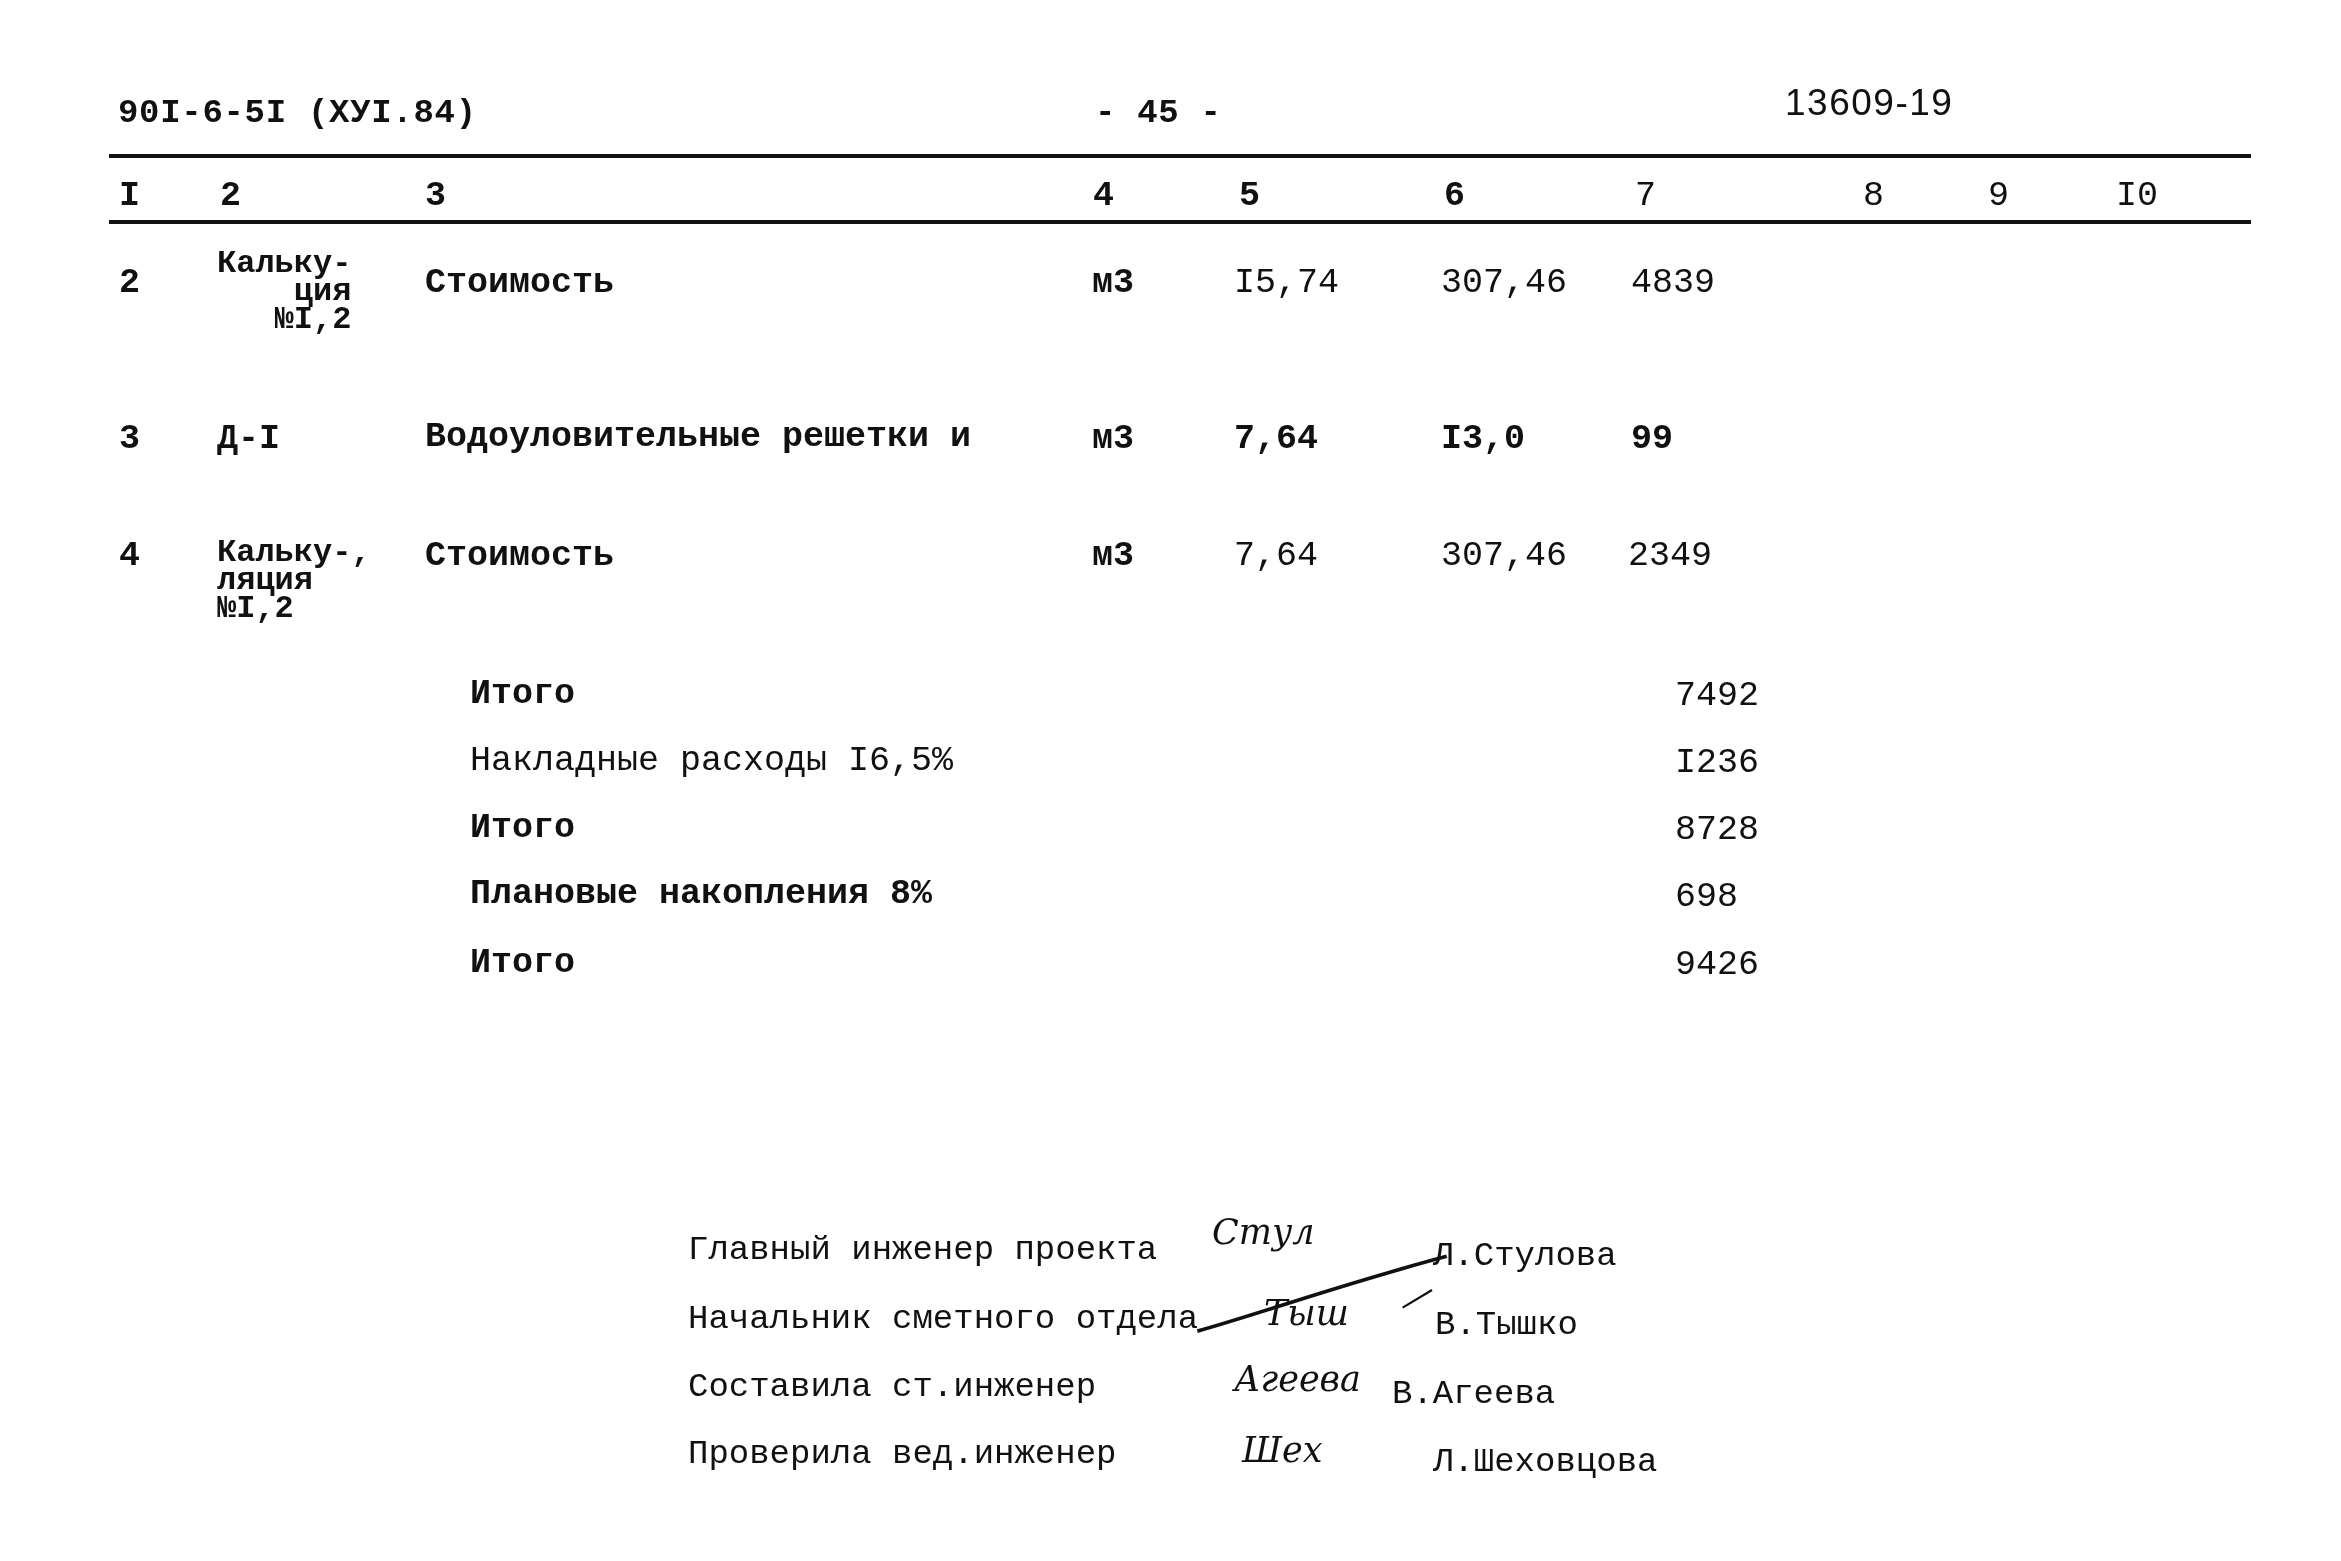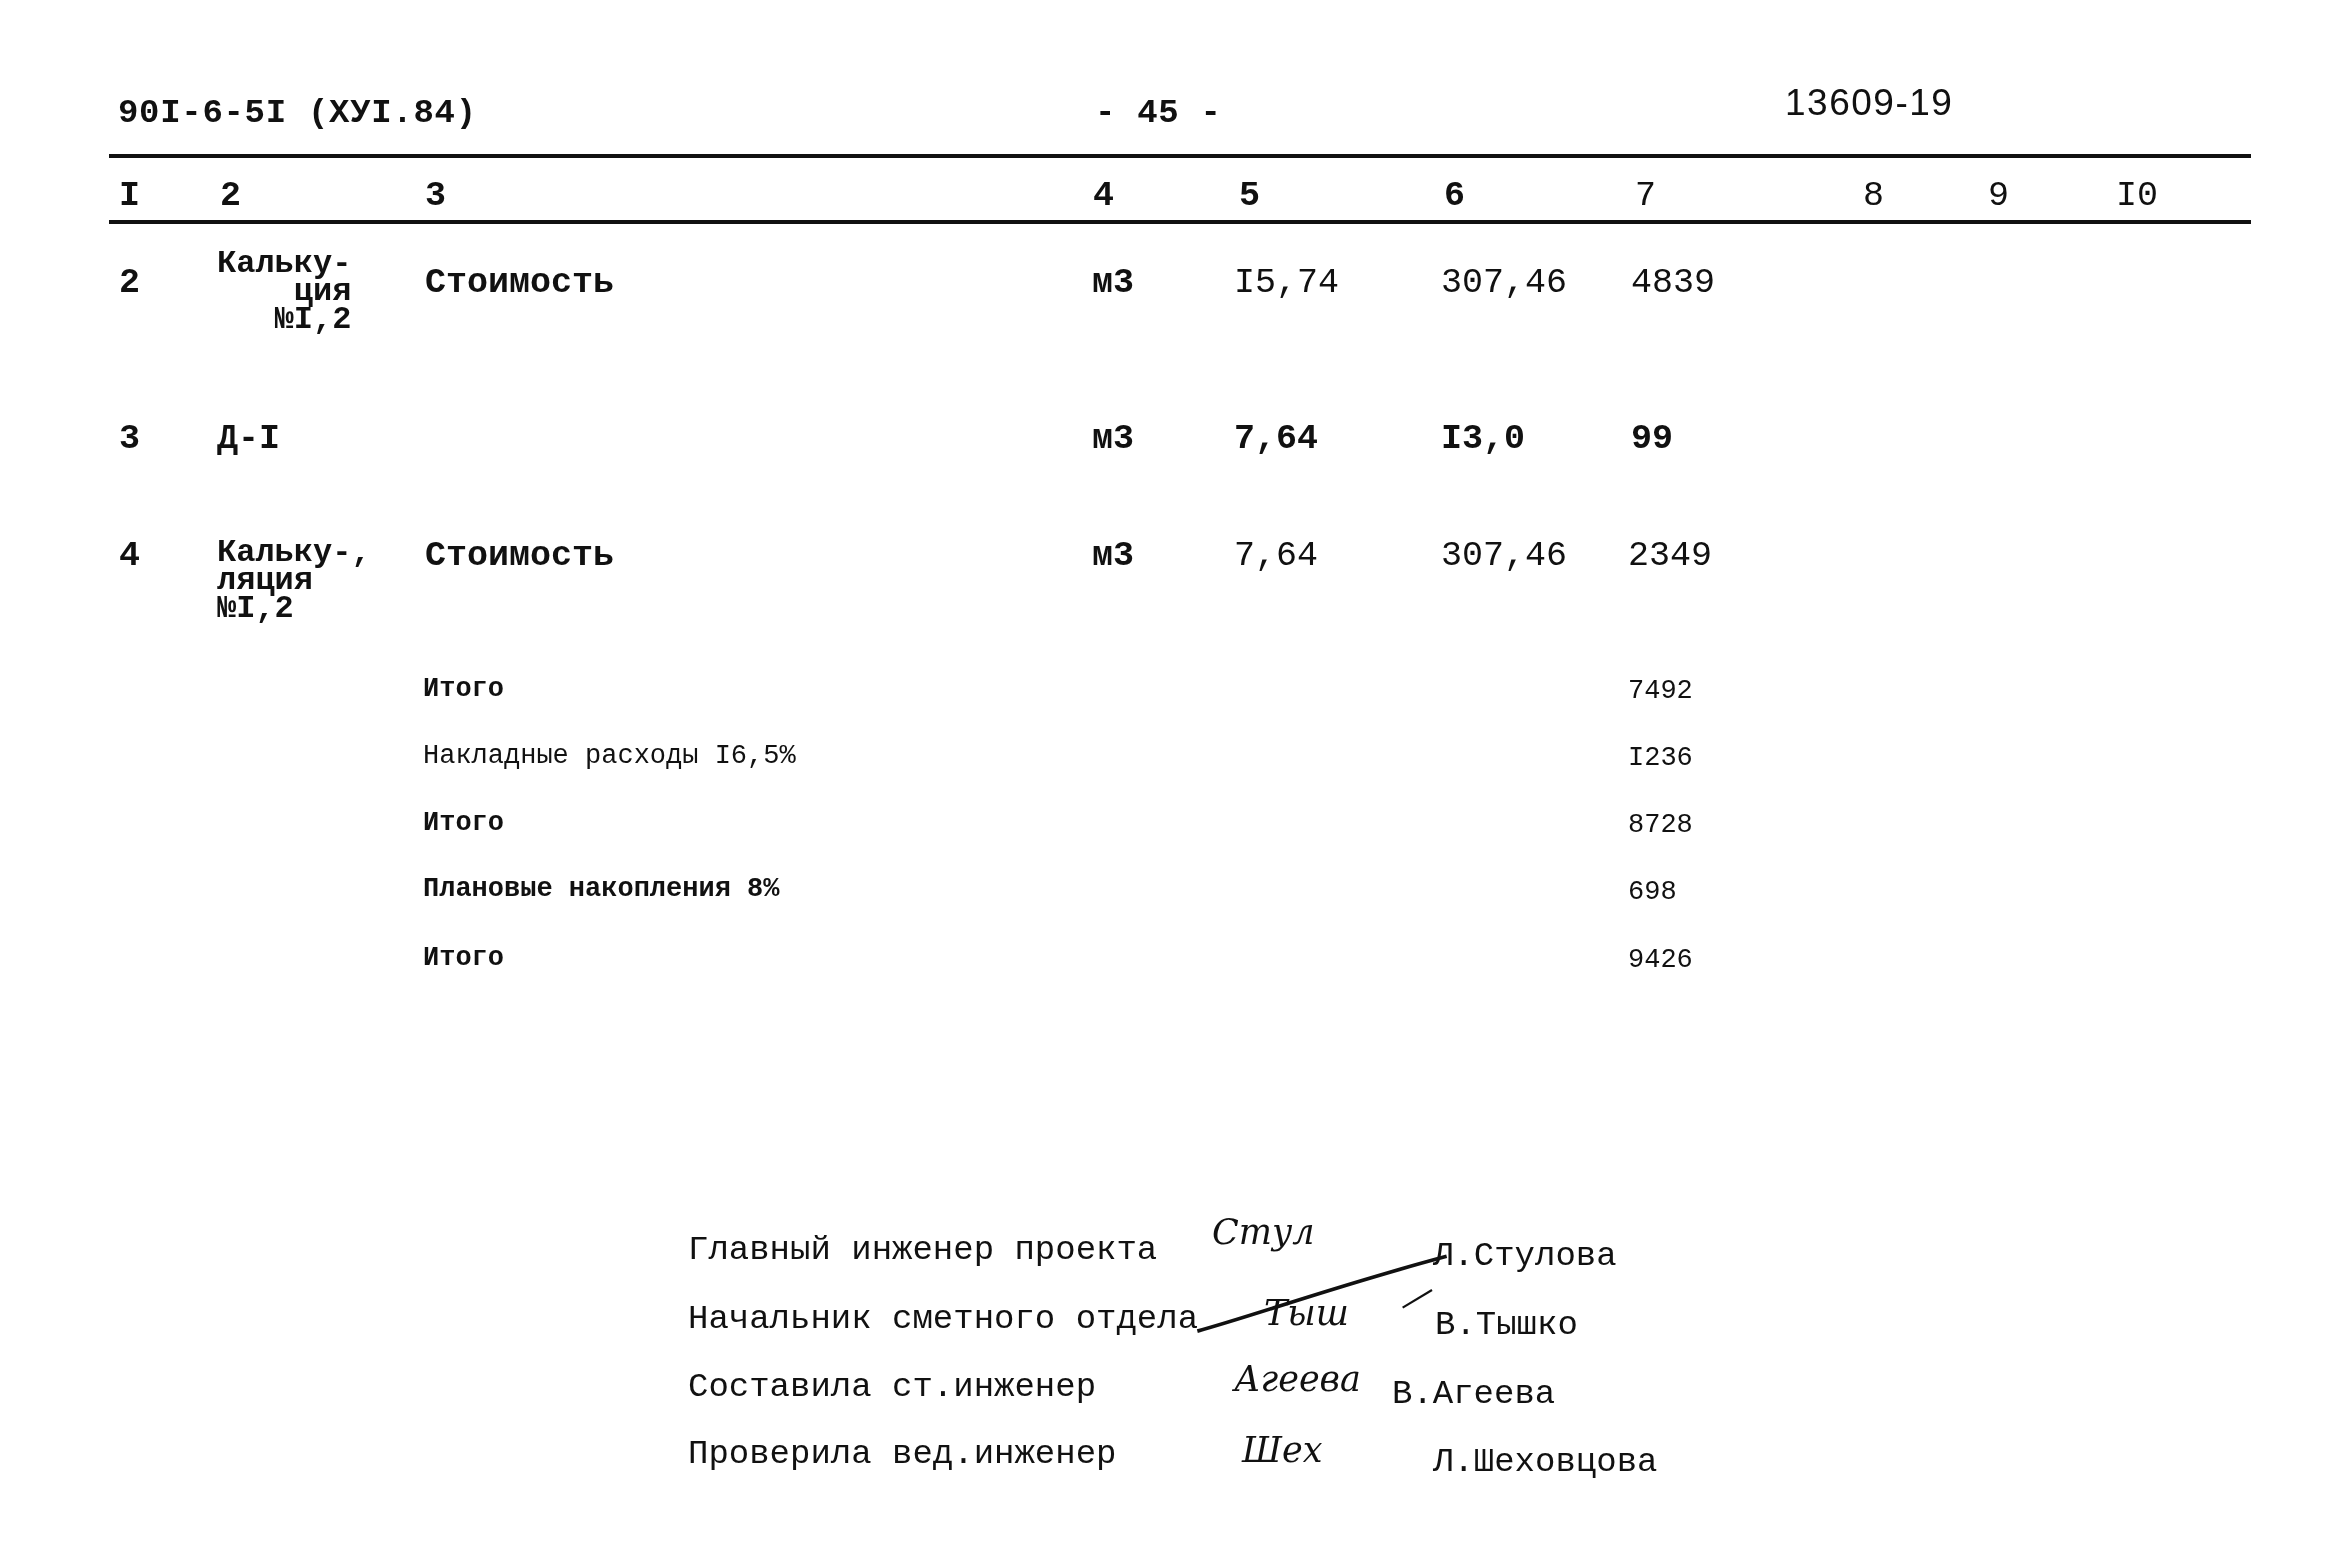--- a/index.html
+++ b/index.html
@@ -8,21 +8,21 @@
       font-family: "Liberation Mono", "DejaVu Sans Mono", monospace;
       color: #111111;
     }
     .abs { position: absolute; white-space: nowrap; }
     .hdr { font-size: 34px; font-weight: bold; letter-spacing: 0.7px; }
     .hand { font-family: Liberation Sans, sans-serif; font-size: 37px; font-weight: normal; letter-spacing: 1.5px; }
     .rule { position: absolute; left: 109px; width: 2142px; background: #111; }
     .colnum { font-size: 35px; font-weight: bold; top: 176px; }
     .cell { font-size: 35px; font-weight: bold; line-height: 34px; }
     .cell.small { font-size: 32px; line-height: 28px; }
-    .sub { font-size: 27px; font-weight: bold; }
+    .sub { font-size: 35px; font-weight: bold; margin-left: 47px; }
     .sig-label { font-size: 34px; }
     .sig-name { font-size: 34px; }
     .sig-scrawl { font-family: "DejaVu Serif", serif; font-style: italic; font-size: 35px; }
   </style>
 </head>
 <body>
 
 <div class="abs hdr" style="left:118px; top:94px;">90I-6-5I (XУI.84)</div>
 <div class="abs hdr" style="left:1095px; top:94px;">- 45 -</div>
 <div class="abs hand" style="left:1785px; top:82px;">13609-19</div>
@@ -57,20 +57,21 @@
   <div class="abs cell" style="left:1441px; top:266px; font-weight:normal;">307,46</div>
   <div class="abs cell" style="left:1631px; top:266px; font-weight:normal;">4839</div>
 </div>
 
 <div>
   <div class="abs cell" style="left:119px; top:422px;">3</div>
   <div class="abs cell" style="left:217px; top:422px;">
     <div>Д-I</div>
   </div>
   <div class="abs cell" style="left:425px; top:422px; line-height:31px;">
+    <div>Водоуловительные решетки и</div>
   </div>
   <div class="abs cell" style="left:1092px; top:422px;">м3</div>
   <div class="abs cell" style="left:1234px; top:422px;">7,64</div>
   <div class="abs cell" style="left:1441px; top:422px;">I3,0</div>
   <div class="abs cell" style="left:1631px; top:422px;">99</div>
 </div>
 
 <div>
   <div class="abs cell" style="left:119px; top:539px;">4</div>
   <div class="abs cell small" style="left:217px; top:539px;">

